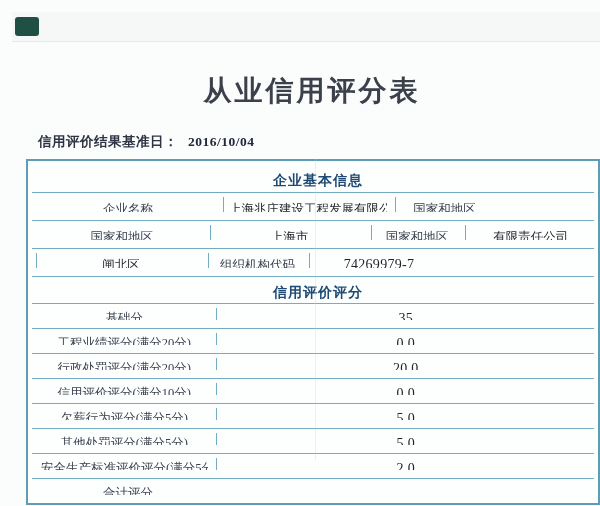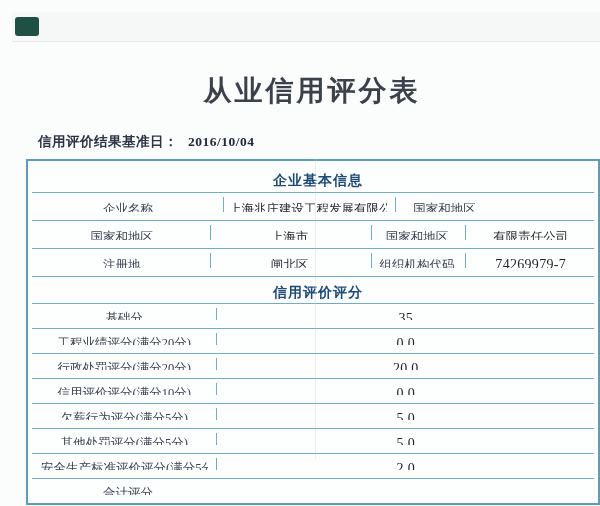--- a/index.html
+++ b/index.html
@@ -90,21 +90,20 @@
     <div class="cell c2 val sep">上海兆庄建设工程发展有限公司</div>
     <div class="cell c3 lbl sep">国家和地区</div>
   </div>
   <div class="row info-row">
     <div class="cell c1 lbl">国家和地区</div>
     <div class="cell c2 val sep">上海市</div>
     <div class="cell c3 lbl sep">国家和地区</div>
     <div class="cell c4 val sep">有限责任公司</div>
   </div>
   <div class="row info-row">
-    <div class="cell c1 lbl">注册地</div>
     <div class="cell c2 val sep">闸北区</div>
     <div class="cell c3 lbl sep">组织机构代码</div>
     <div class="cell c4 val sep num">74269979-7</div>
   </div>
 
   <div class="row sec-header-row">
     <div class="sec-header">信用评价评分</div>
   </div>
 
   <div class="row score-row">

